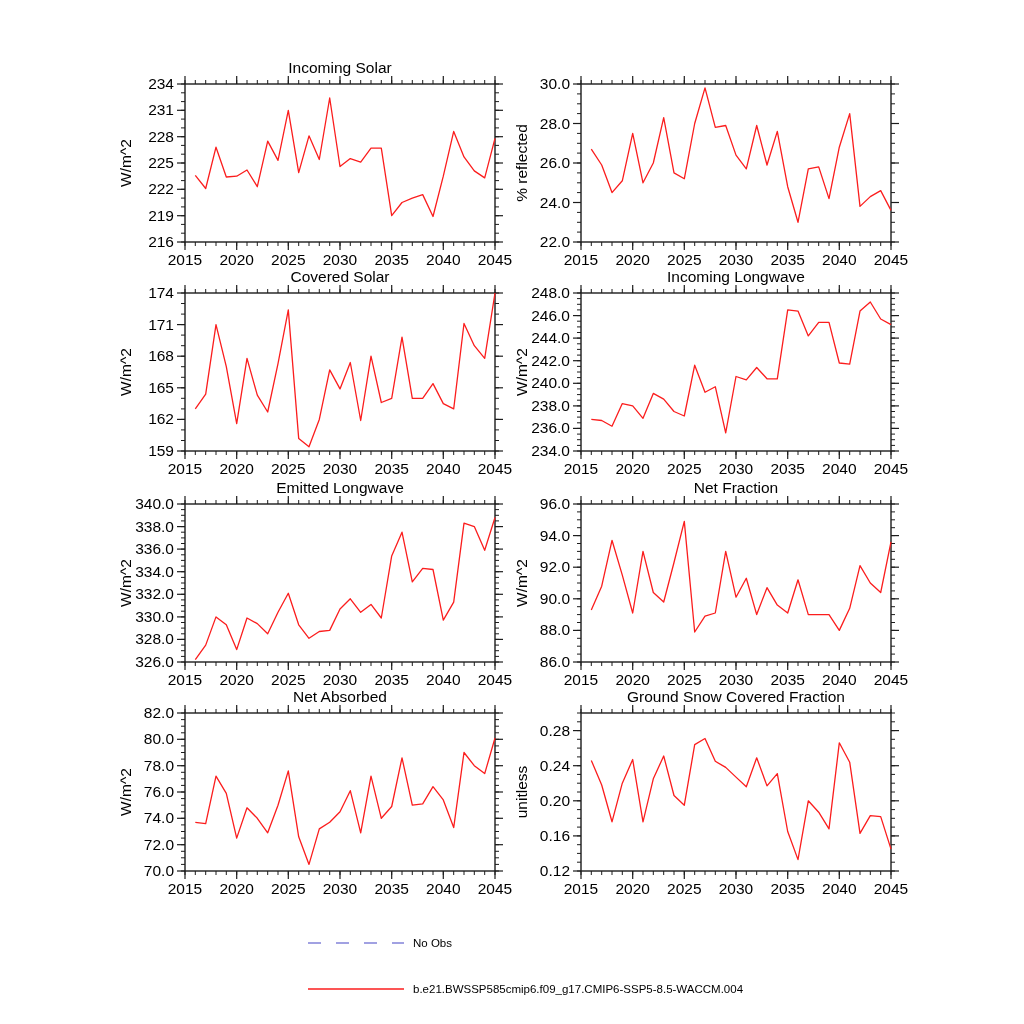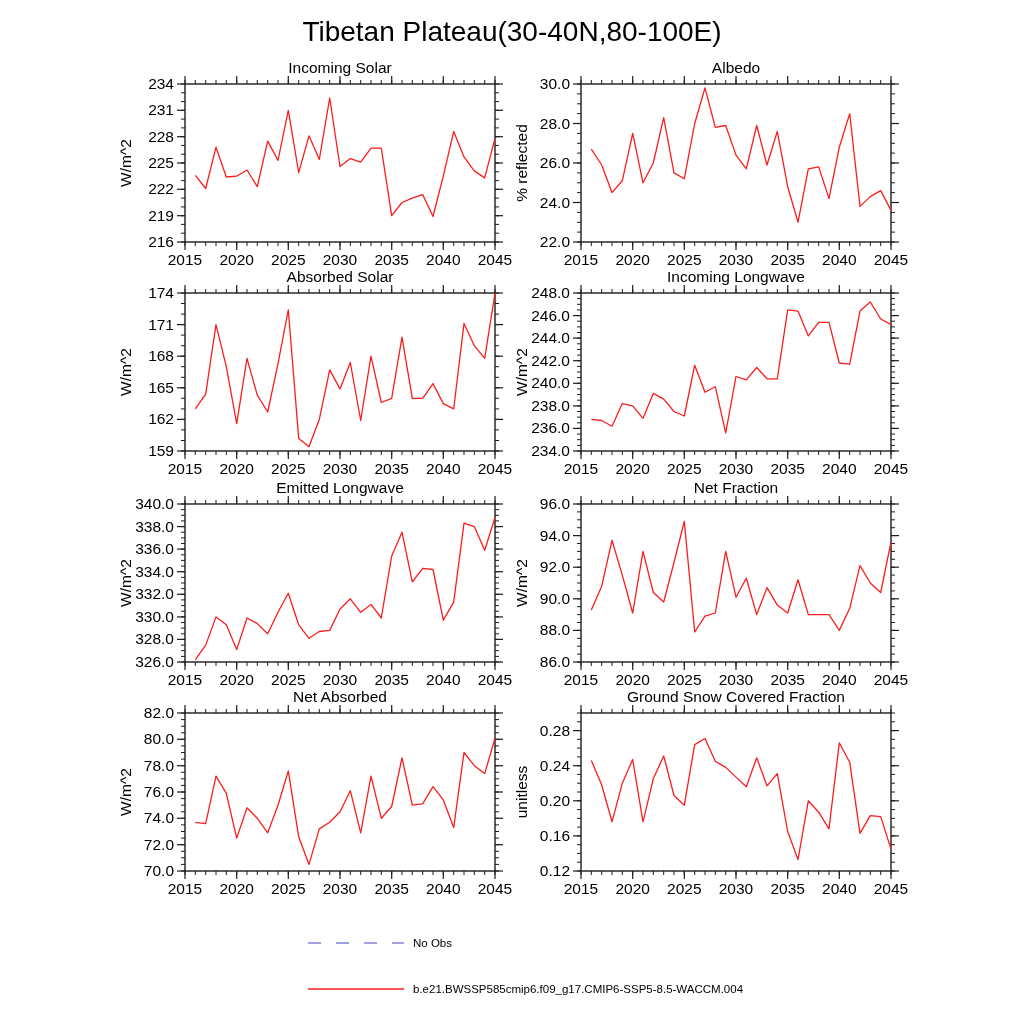--- a/index.html
+++ b/index.html
@@ -18,21 +18,20 @@
   .legend{position:absolute;left:308px;top:935px;}
   .legend-row{display:flex;align-items:center;height:16px;margin-bottom:30px;}
   .legend-sample{width:96px;height:16px;flex:0 0 96px;}
   .legend-label{font-size:11.5px;margin-left:9px;white-space:nowrap;color:#000;}
 </style>
 </head>
 <body>
 
 <div class="page">
 
-  <div class="main-title">Tibetan Plateau(30-40N,80-100E)</div>
 
   <div class="cell" style="left:115px;top:58px">
     <div class="sp-title">Incoming Solar</div>
     <div class="sp-ylabel">W/m^2</div>
     <svg class="plot-svg">
         <line x1="70" y1="184.0" x2="66" y2="184.0" stroke="#1c1c1c" stroke-width="1"></line>
         <line x1="380" y1="184.0" x2="384" y2="184.0" stroke="#1c1c1c" stroke-width="1"></line>
         <line x1="70" y1="175.2" x2="66" y2="175.2" stroke="#1c1c1c" stroke-width="1"></line>
         <line x1="380" y1="175.2" x2="384" y2="175.2" stroke="#1c1c1c" stroke-width="1"></line>
         <line x1="70" y1="166.4" x2="66" y2="166.4" stroke="#1c1c1c" stroke-width="1"></line>
@@ -171,21 +170,20 @@
         <line x1="328.3" y1="26" x2="328.3" y2="18" stroke="#1c1c1c" stroke-width="1.2"></line>
         <text x="328.3" y="207" text-anchor="middle" font-size="15.5">2040</text>
         <line x1="380.0" y1="184" x2="380.0" y2="192" stroke="#1c1c1c" stroke-width="1.2"></line>
         <line x1="380.0" y1="26" x2="380.0" y2="18" stroke="#1c1c1c" stroke-width="1.2"></line>
         <text x="380.0" y="207" text-anchor="middle" font-size="15.5">2045</text>
         <rect x="70" y="26" width="310" height="158" fill="none" stroke="#1c1c1c" stroke-width="1.4"></rect>
         <polyline points="80.3,117.3 90.7,130.5 101.0,89.2 111.3,119.0 121.7,118.2 132.0,112.0 142.3,128.7 152.7,83.1 163.0,102.4 173.3,52.3 183.7,114.7 194.0,77.8 204.3,101.5 214.7,40.0 225.0,108.5 235.3,100.6 245.7,104.1 256.0,90.1 266.3,90.1 276.7,157.7 287.0,144.5 297.3,140.1 307.7,136.6 318.0,158.5 328.3,118.2 338.7,73.4 349.0,98.9 359.3,112.9 369.7,119.9 380.0,80.4" fill="none" stroke="#fb1d1d" stroke-width="1.3" stroke-linejoin="round"></polyline>
       </svg>
   </div>
   <div class="cell" style="left:511px;top:58px">
-    <div class="sp-title">Albedo</div>
     <div class="sp-ylabel">% reflected</div>
     <svg class="plot-svg">
         <line x1="70" y1="184.0" x2="66" y2="184.0" stroke="#1c1c1c" stroke-width="1"></line>
         <line x1="380" y1="184.0" x2="384" y2="184.0" stroke="#1c1c1c" stroke-width="1"></line>
         <line x1="70" y1="174.1" x2="66" y2="174.1" stroke="#1c1c1c" stroke-width="1"></line>
         <line x1="380" y1="174.1" x2="384" y2="174.1" stroke="#1c1c1c" stroke-width="1"></line>
         <line x1="70" y1="164.3" x2="66" y2="164.3" stroke="#1c1c1c" stroke-width="1"></line>
         <line x1="380" y1="164.3" x2="384" y2="164.3" stroke="#1c1c1c" stroke-width="1"></line>
         <line x1="70" y1="154.4" x2="66" y2="154.4" stroke="#1c1c1c" stroke-width="1"></line>
         <line x1="380" y1="154.4" x2="384" y2="154.4" stroke="#1c1c1c" stroke-width="1"></line>
@@ -312,21 +310,21 @@
         <text x="328.3" y="207" text-anchor="middle" font-size="15.5">2040</text>
         <line x1="380.0" y1="184" x2="380.0" y2="192" stroke="#1c1c1c" stroke-width="1.2"></line>
         <line x1="380.0" y1="26" x2="380.0" y2="18" stroke="#1c1c1c" stroke-width="1.2"></line>
         <text x="380.0" y="207" text-anchor="middle" font-size="15.5">2045</text>
         <rect x="70" y="26" width="310" height="158" fill="none" stroke="#1c1c1c" stroke-width="1.4"></rect>
         <polyline points="80.3,91.2 90.7,107.0 101.0,134.6 111.3,122.8 121.7,75.4 132.0,124.8 142.3,105.0 152.7,59.6 163.0,114.9 173.3,120.8 183.7,65.5 194.0,29.9 204.3,69.4 214.7,67.5 225.0,97.1 235.3,110.9 245.7,67.5 256.0,107.0 266.3,73.4 276.7,128.7 287.0,164.3 297.3,110.9 307.7,108.9 318.0,140.6 328.3,89.2 338.7,55.6 349.0,148.4 359.3,138.6 369.7,132.6 380.0,152.4" fill="none" stroke="#fb1d1d" stroke-width="1.3" stroke-linejoin="round"></polyline>
       </svg>
   </div>
 
   <div class="cell" style="left:115px;top:267px">
-    <div class="sp-title">Absorbed Solar</div>
+    <div class="sp-title">Covered Solar</div>
     <div class="sp-ylabel">W/m^2</div>
     <svg class="plot-svg">
         <line x1="70" y1="184.0" x2="66" y2="184.0" stroke="#1c1c1c" stroke-width="1"></line>
         <line x1="380" y1="184.0" x2="384" y2="184.0" stroke="#1c1c1c" stroke-width="1"></line>
         <line x1="70" y1="173.5" x2="66" y2="173.5" stroke="#1c1c1c" stroke-width="1"></line>
         <line x1="380" y1="173.5" x2="384" y2="173.5" stroke="#1c1c1c" stroke-width="1"></line>
         <line x1="70" y1="162.9" x2="66" y2="162.9" stroke="#1c1c1c" stroke-width="1"></line>
         <line x1="380" y1="162.9" x2="384" y2="162.9" stroke="#1c1c1c" stroke-width="1"></line>
         <line x1="70" y1="152.4" x2="66" y2="152.4" stroke="#1c1c1c" stroke-width="1"></line>
         <line x1="380" y1="152.4" x2="384" y2="152.4" stroke="#1c1c1c" stroke-width="1"></line>

